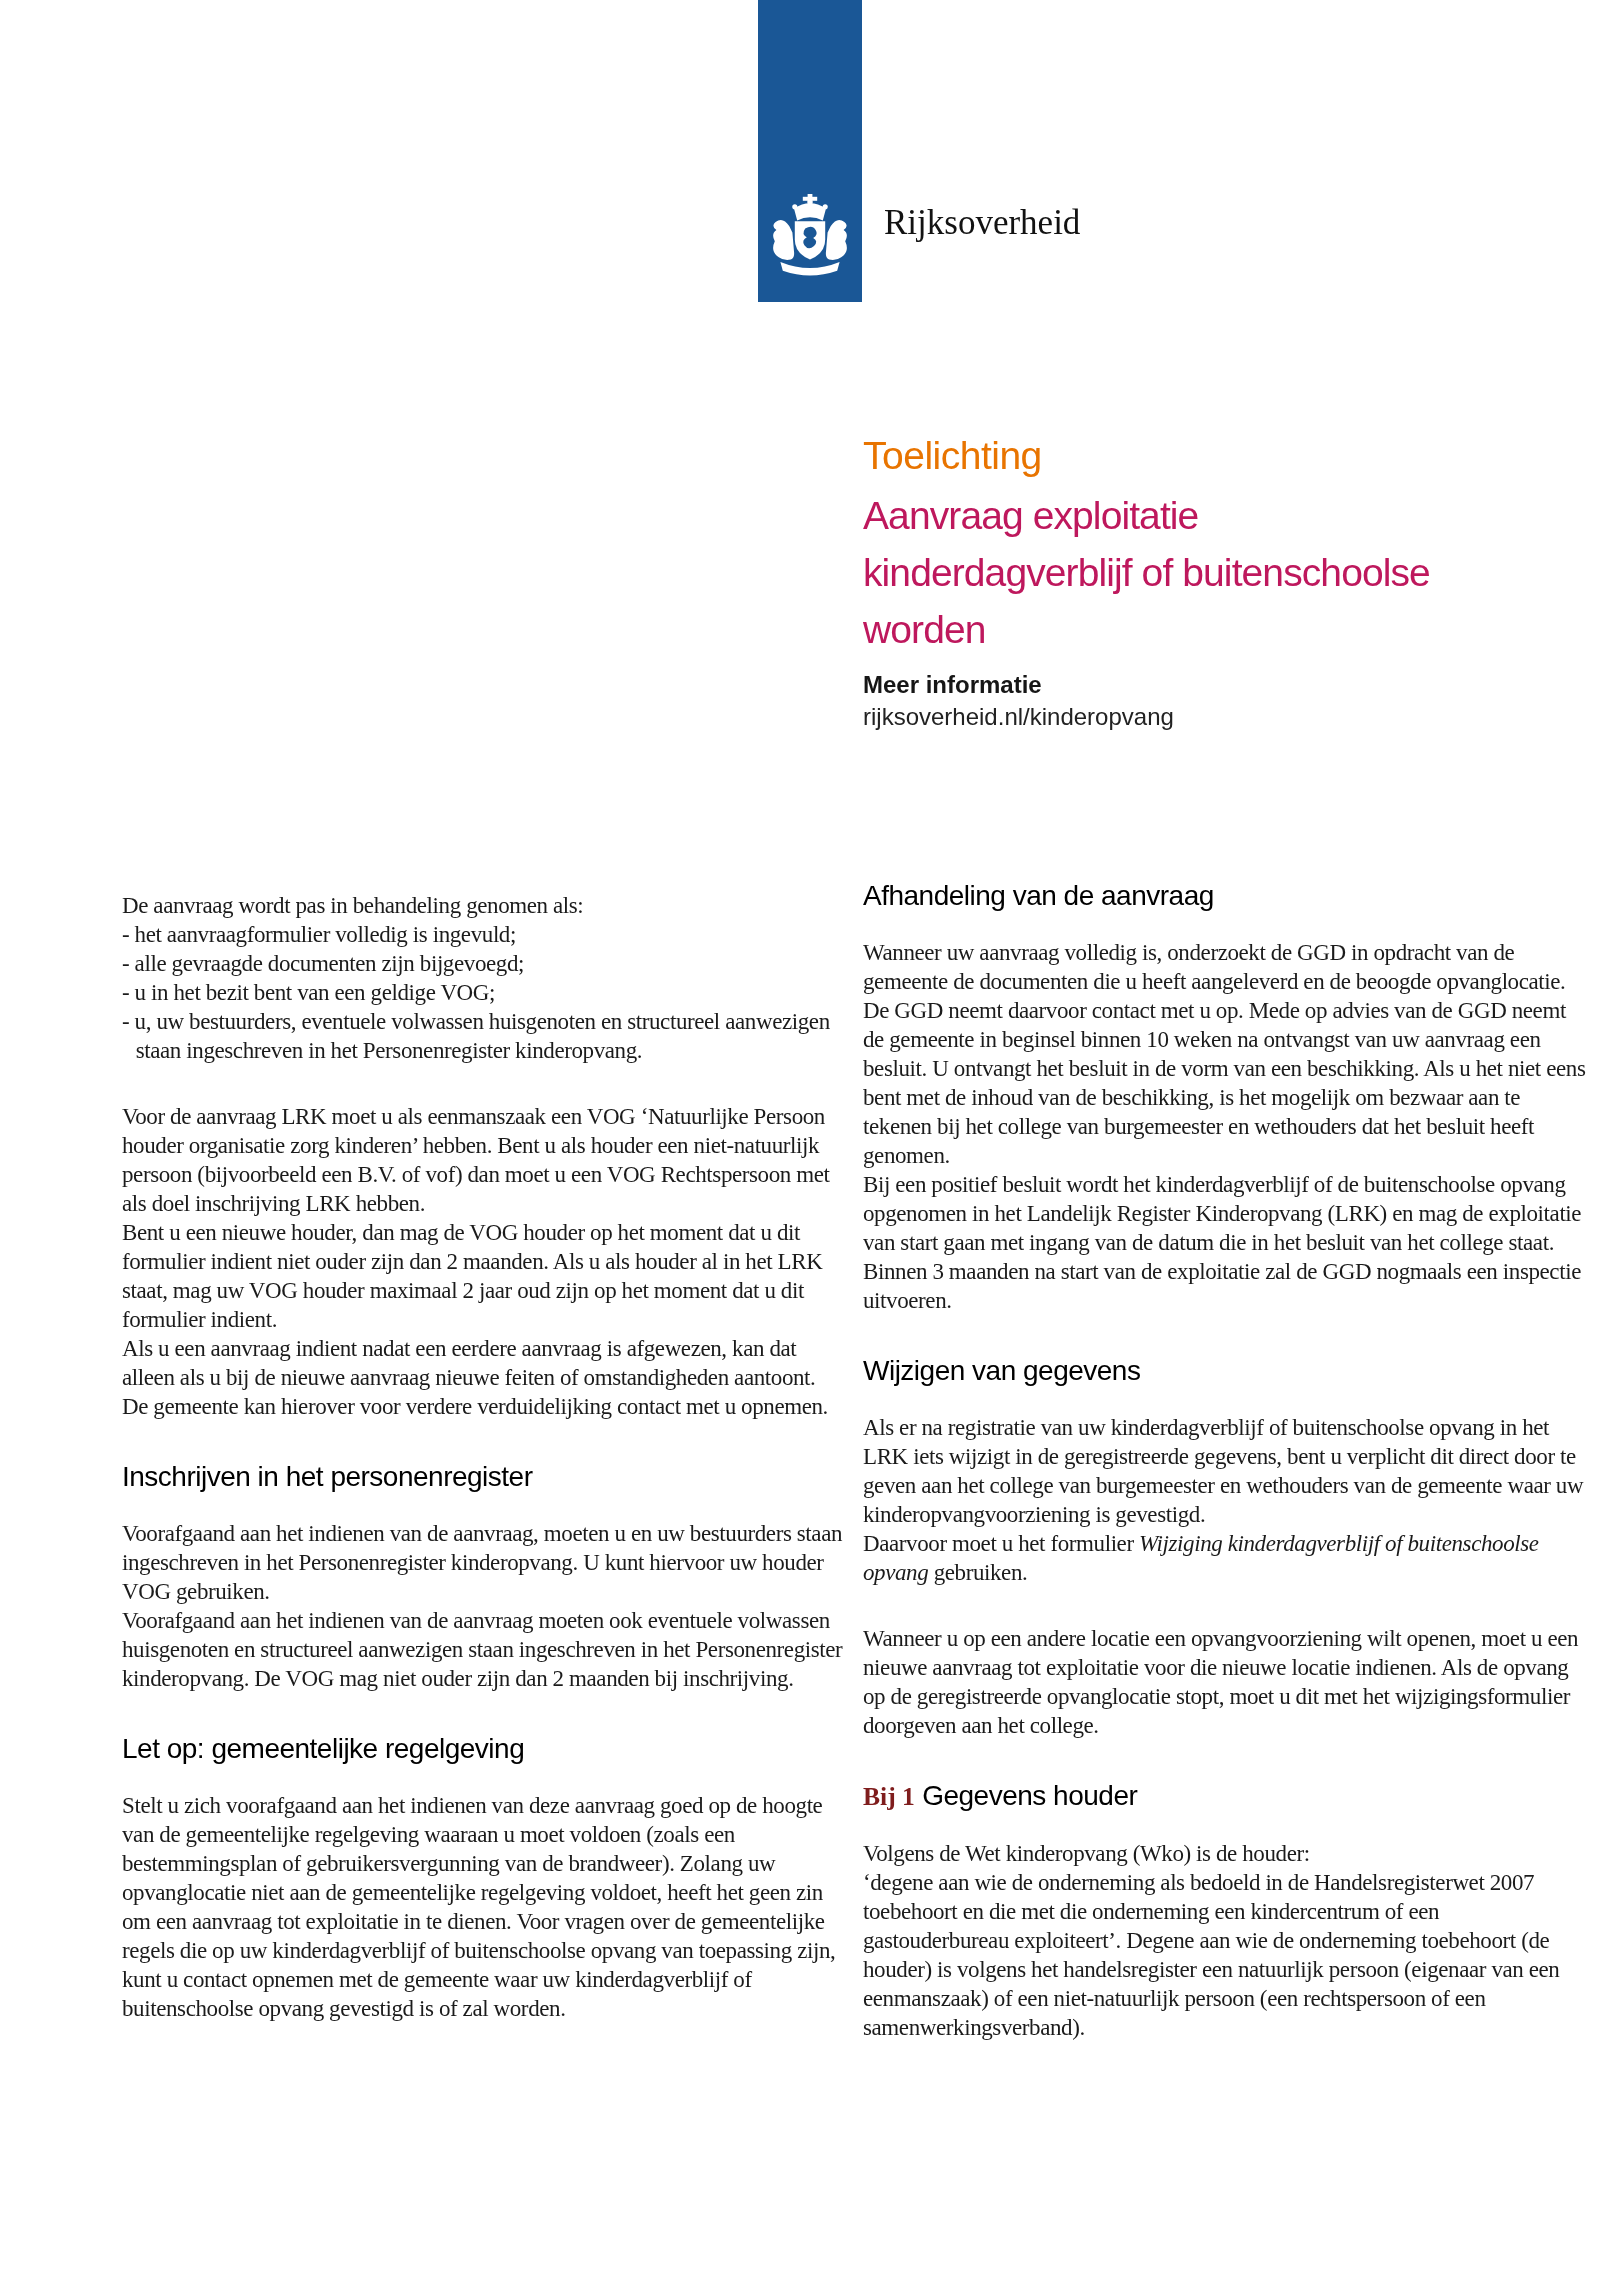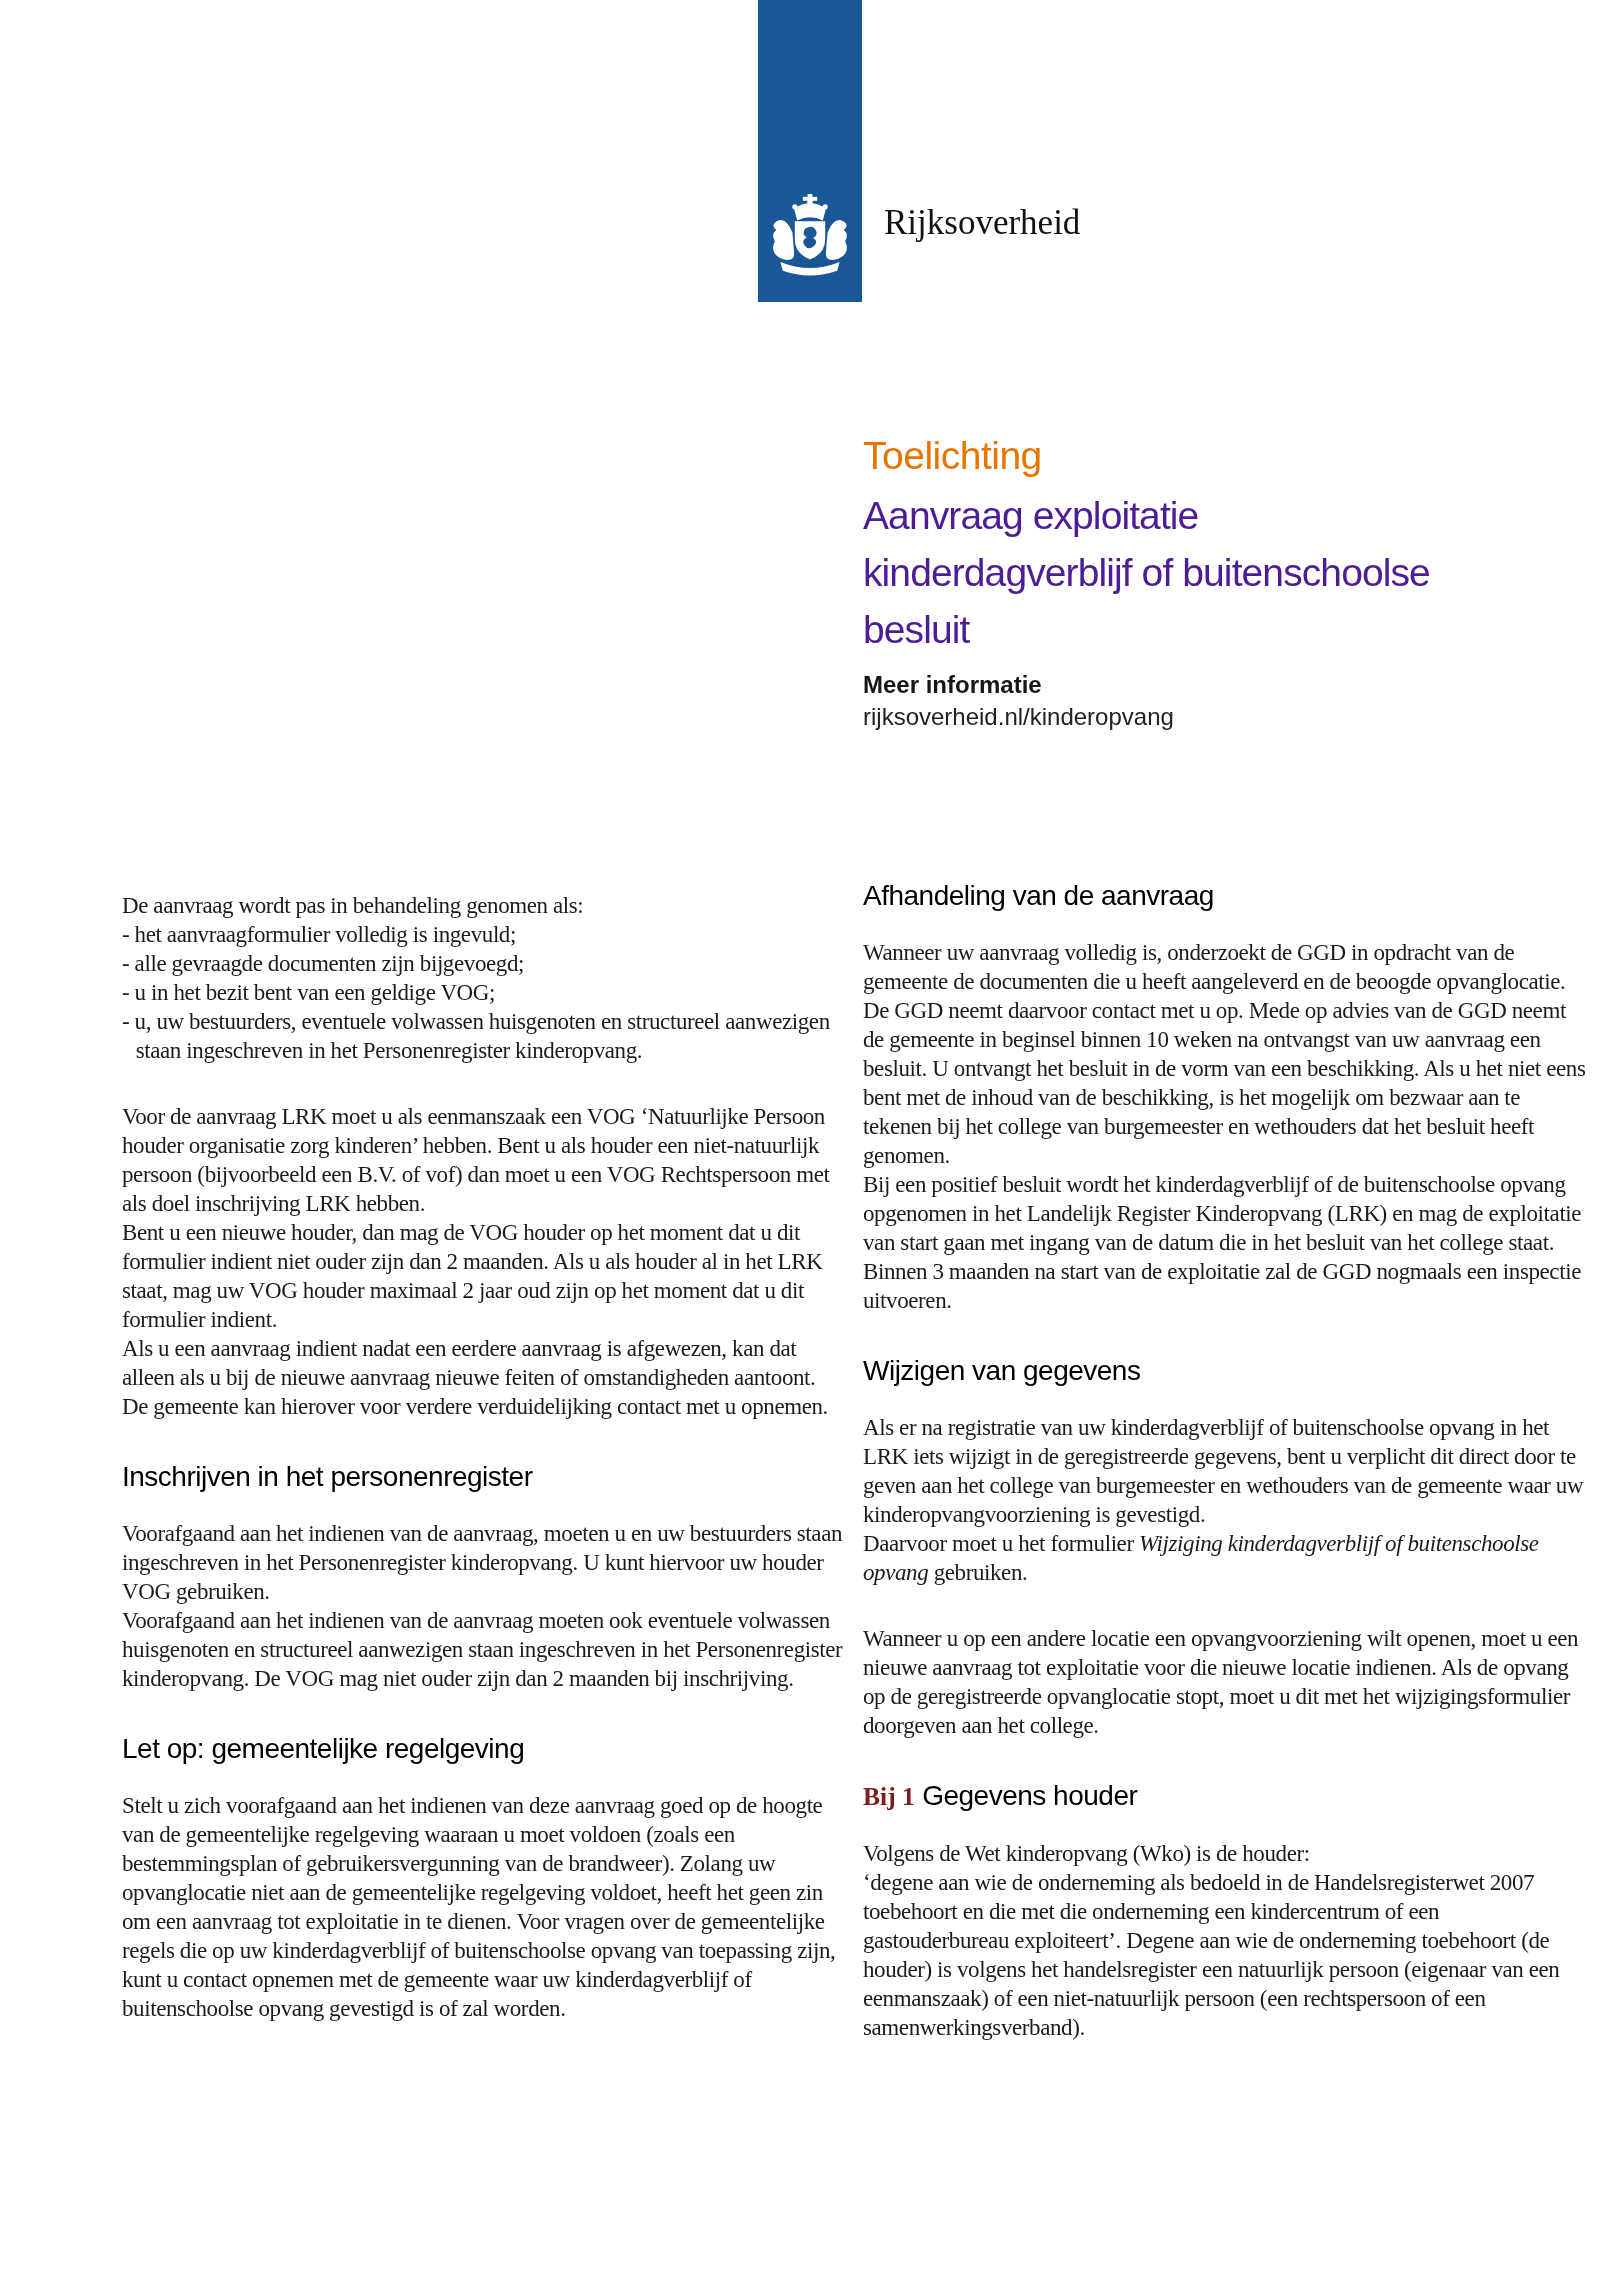--- a/index.html
+++ b/index.html
@@ -29,21 +29,21 @@
   #doc-type{
     position:absolute;left:863px;top:433px;
     font-family:"Liberation Sans",sans-serif;
     font-weight:normal;font-size:39px;line-height:46px;
     letter-spacing:-0.5px;color:#e87400;
   }
   #main-title{
     position:absolute;left:863px;top:487px;width:740px;
     font-family:"Liberation Sans",sans-serif;
     font-weight:normal;font-size:39px;line-height:57px;
-    letter-spacing:-0.9px;color:#4c1d95;
+    letter-spacing:-0.9px;color:#be185d;
   }
   #more-info-label{
     position:absolute;left:863px;top:670px;
     font-family:"Liberation Sans",sans-serif;
     font-weight:bold;font-size:24px;line-height:29px;color:#161616;
   }
   #more-info-url{
     position:absolute;left:863px;top:702px;
     font-family:"Liberation Sans",sans-serif;
     font-size:24px;line-height:29px;color:#222222;
@@ -94,21 +94,21 @@
         <path d="M13 85 Q50 100 87 85 L84 96 Q50 108 16 96 Z"></path>
       </svg>
     </div>
   </div>
   <div id="logo-wordmark">Rijksoverheid</div>
 
   <div id="doc-type">Toelichting</div>
   <div id="main-title">
     <div>Aanvraag exploitatie</div>
     <div>kinderdagverblijf of buitenschoolse</div>
-    <div>besluit</div>
+    <div>worden</div>
   </div>
   <div id="more-info-label">Meer informatie</div>
   <div id="more-info-url">rijksoverheid.nl/kinderopvang</div>
 
   <div id="col-left" class="col">
     <p>
       <span class="seg">De aanvraag wordt pas in behandeling genomen als:</span>
       <span class="seg bullet">- het aanvraagformulier volledig is ingevuld;</span>
       <span class="seg bullet">- alle gevraagde documenten zijn bijgevoegd;</span>
       <span class="seg bullet">- u in het bezit bent van een geldige VOG;</span>

